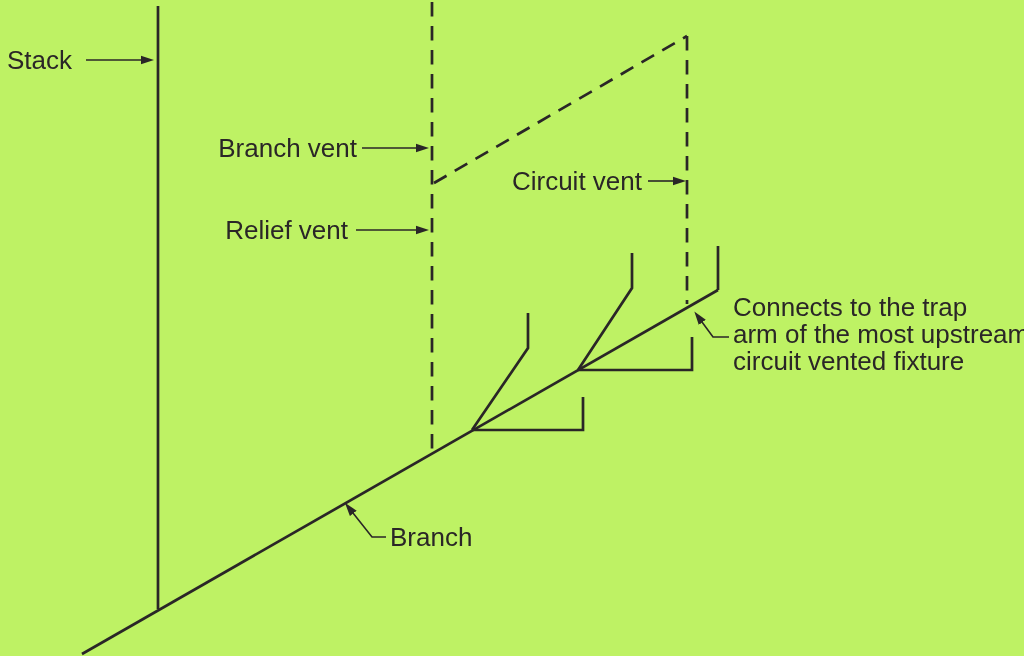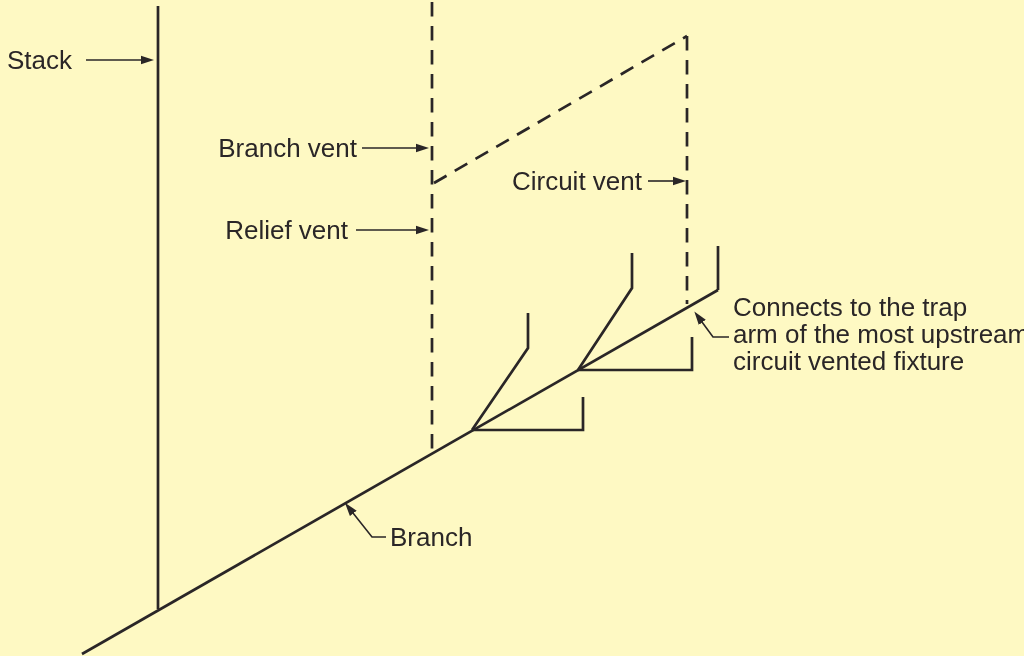--- a/index.html
+++ b/index.html
@@ -4,21 +4,21 @@
 <style>
   html, body {
     margin: 0;
     padding: 0;
     background: #ffffff;
   }
   .stage {
     position: relative;
     width: 1024px;
     height: 656px;
-    background: #fef9c3;
+    background: #bef264;
     overflow: hidden;
     font-family: "Liberation Sans", sans-serif;
   }
   svg.diagram {
     display: block;
     width: 1024px;
     height: 656px;
   }
   .pipe {
     fill: none;

